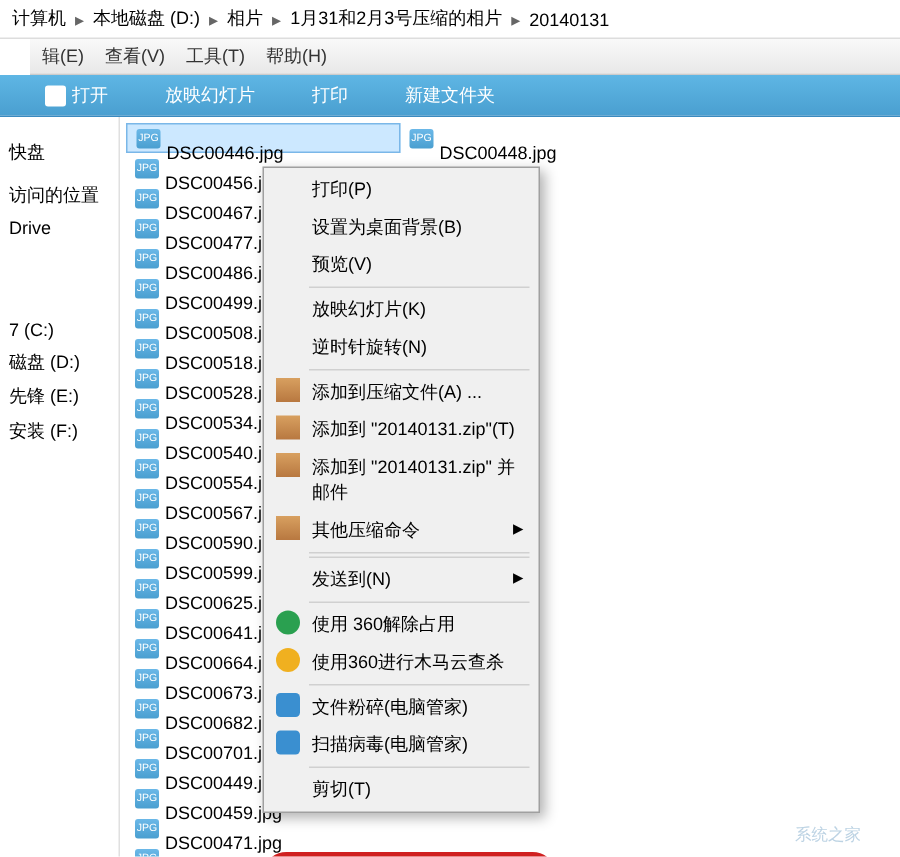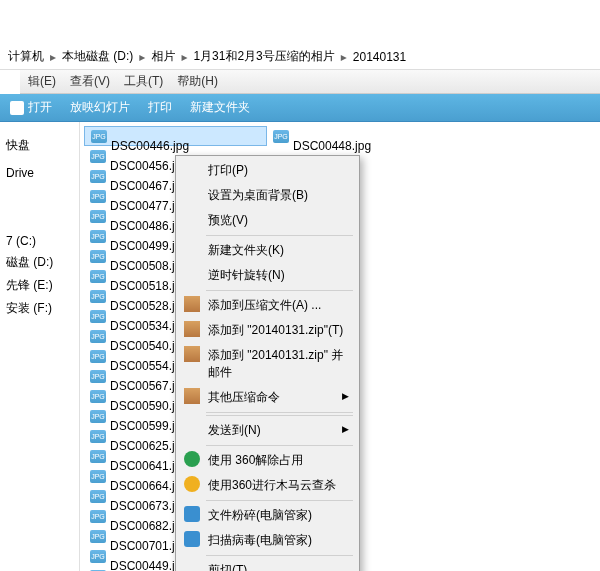--- a/index.html
+++ b/index.html
@@ -1,23 +1,23 @@
 <!DOCTYPE html>
 <html><head>
   <meta charset="utf-8">
   <style>
     * { margin: 0; padding: 0; box-sizing: border-box; font-family: "Microsoft YaHei", sans-serif; }
     body { width: 600px; height: 571px; overflow: hidden; background: #fff; font-size: 12px; }
-    .breadcrumb { background: #fff; padding: 4px 8px; border-bottom: 1px solid #ddd; display: flex; align-items: center; gap: 4px; margin-top: 44px; }
+    .breadcrumb { background: #fff; padding: 4px 8px; border-bottom: 1px solid #ddd; display: flex; align-items: center; gap: 4px; }
     .breadcrumb-item { color: #000; }
     .breadcrumb-sep { color: #666; margin: 0 2px; }
     .menubar { background: linear-gradient(#f9f9f9, #e8e8e8); padding: 3px 8px; border-bottom: 1px solid #ccc; display: flex; gap: 14px; margin-left: 20px; }
     .menubar-item { color: #333; cursor: default; }
     .toolbar { background: linear-gradient(#5eb6e4, #4a9fd0); padding: 5px 10px; display: flex; gap: 18px; align-items: center; color: #fff; border-bottom: 1px solid #3a8abf; }
-    .toolbar-item { color: #fff; cursor: default; display: flex; align-items: center; gap: 4px; }
+    .toolbar-item { color: #fff; cursor: default; display: flex; align-items: center; gap: 4px; margin-left: 20px; }
     .toolbar-icon { width: 14px; height: 14px; background: #fff; border-radius: 2px; }
     .main { display: flex; height: calc(100% - 75px); }
     .sidebar { width: 80px; background: #fff; border-right: 1px solid #e0e0e0; padding: 6px 4px; }
     .sidebar-item { padding: 3px 2px; white-space: nowrap; overflow: hidden; }
     .content { flex: 1; position: relative; background: #fff; overflow: hidden; }
     .file-grid { display: flex; flex-wrap: wrap; padding: 4px; gap: 0; }
     .file-col { display: flex; flex-direction: column; }
     .file-item { display: flex; align-items: center; gap: 4px; padding: 2px 6px; width: 183px; height: 20px; }
     .file-item.selected { background: #cce8ff; border: 1px solid #7ab7e8; }
     .file-icon { width: 16px; height: 13px; background: linear-gradient(#6bb8e8, #4a9fd0); border-radius: 2px; flex-shrink: 0; position: relative; font-size: 7px; color: #fff; display: flex; align-items: center; justify-content: center; }
@@ -65,20 +65,21 @@
   <span class="toolbar-item">放映幻灯片</span>
   <span class="toolbar-item">打印</span>
   <span class="toolbar-item">新建文件夹</span>
 </div>
 
 <div class="main">
   <div class="sidebar" id="sidebar">
       <div class="sidebar-item"></div>
       <div class="sidebar-item">快盘</div>
       <div class="sidebar-item"></div>
+      <div class="sidebar-item">访问的位置</div>
       <div class="sidebar-item">Drive</div>
       <div class="sidebar-item"></div>
       <div class="sidebar-item"></div>
       <div class="sidebar-item"></div>
       <div class="sidebar-item"></div>
       <div class="sidebar-item"></div>
       <div class="sidebar-item"></div>
       <div class="sidebar-item"></div>
       <div class="sidebar-item"></div>
       <div class="sidebar-item">7 (C:)</div>
@@ -197,21 +198,21 @@
             <span class="file-icon">JPG</span>
             <span class="file-label">DSC00480.jpg</span>
           </div>
         </div>
       </div>
     <div class="contextmenu" id="cmenu">
         <div class="cm-item">打印(P)</div>
         <div class="cm-item">设置为桌面背景(B)</div>
         <div class="cm-item">预览(V)</div>
         <div class="cm-sep"></div>
-        <div class="cm-item">新建文件夹(K)</div>
+        <div class="cm-item">放映幻灯片(K)</div>
         <div class="cm-item">逆时针旋转(N)</div>
         <div class="cm-sep"></div>
         <div class="cm-item">添加到压缩文件(A) ...<span class="cm-icon ic-archive"></span></div>
         <div class="cm-item">添加到 "20140131.zip"(T)<span class="cm-icon ic-archive"></span></div>
         <div class="cm-item">添加到 "20140131.zip" 并邮件<span class="cm-icon ic-archive"></span></div>
         <div class="cm-item">其他压缩命令<span class="cm-icon ic-archive"></span><span class="cm-arrow">▶</span></div>
         <div class="cm-sep"></div>
         <div class="cm-sep"></div>
         <div class="cm-item">发送到(N)<span class="cm-arrow">▶</span></div>
         <div class="cm-sep"></div>

